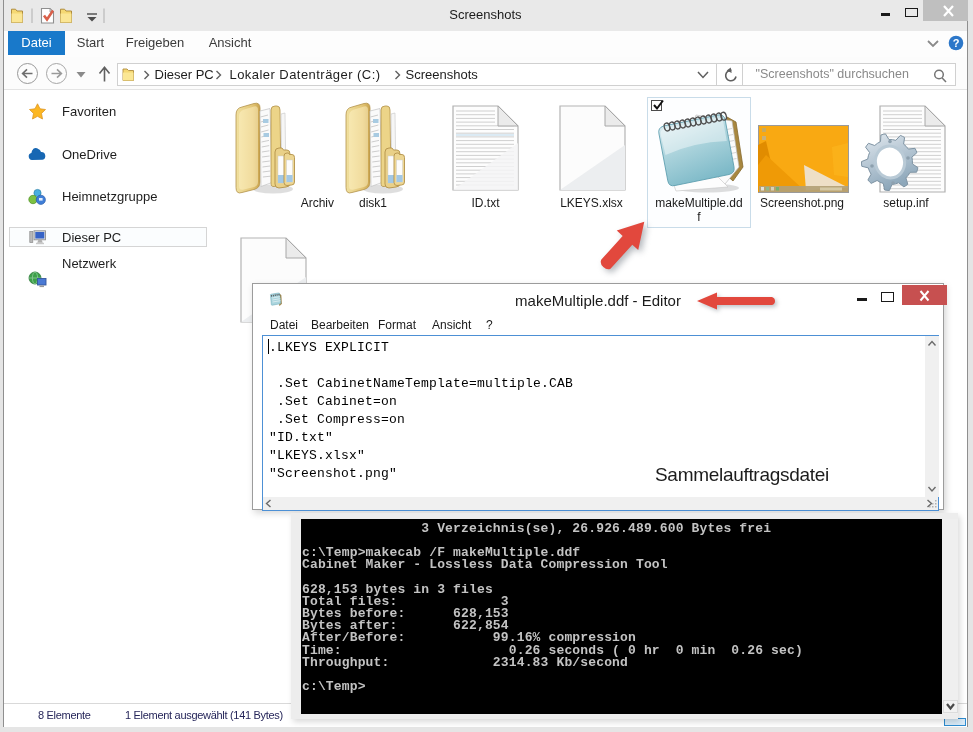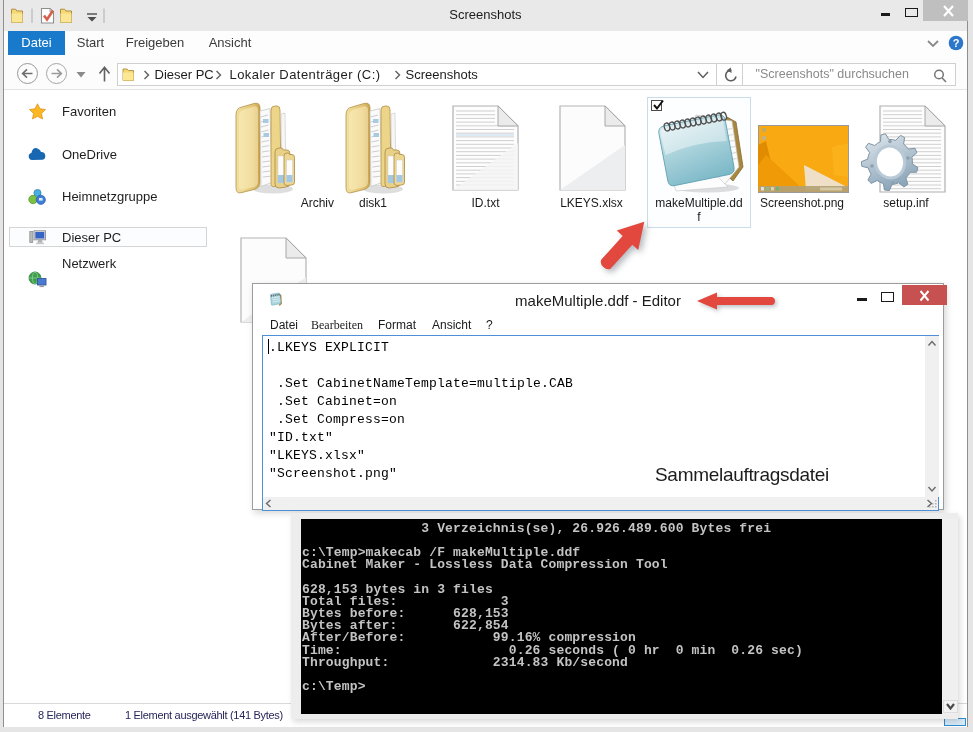--- a/index.html
+++ b/index.html
@@ -440,21 +440,21 @@
   </svg>
   <div class="abs" style="left:604px; top:14px; width:10px; height:2.5px; background:#1a1a1a;"></div>
   <div class="abs" style="left:628px; top:8px; width:13px; height:10px; border:1.7px solid #1a1a1a;"></div>
   <div class="abs" style="left:649px; top:0.5px; width:45px; height:20.5px; background:#c75050;"></div>
   <svg class="abs" style="left:649px; top:0.5px;" width="45" height="21" viewBox="0 0 45 21">
     <path d="M18.5,6 L26.5,15.5 M26.5,6 L18.5,15.5" stroke="#fff" stroke-width="2"></path>
   </svg>
 
   <div class="abs" style="left:0; top:29px; width:692px; height:24px; font-size:12px; color:#1a1a1a;">
     <span class="abs" style="left:17px; top:5px;">Datei</span>
-    <span class="abs" style="left:58px; top:5px;font-family:Liberation Serif, serif;">Bearbeiten</span>
+    <span class="abs" style="left:58px; top:5px;">Bearbeiten</span>
     <span class="abs" style="left:125px; top:5px;">Format</span>
     <span class="abs" style="left:179px; top:5px;">Ansicht</span>
     <span class="abs" style="left:233px; top:5px;">?</span>
   </div>
 
   <div id="np-text">
     <div class="abs mono" style="left:6px; top:2.5px; font-size:13px; letter-spacing:0.2px; line-height:18px; color:#000; white-space:pre;">.LKEYS EXPLICIT
 
  .Set CabinetNameTemplate=multiple.CAB
  .Set Cabinet=on

